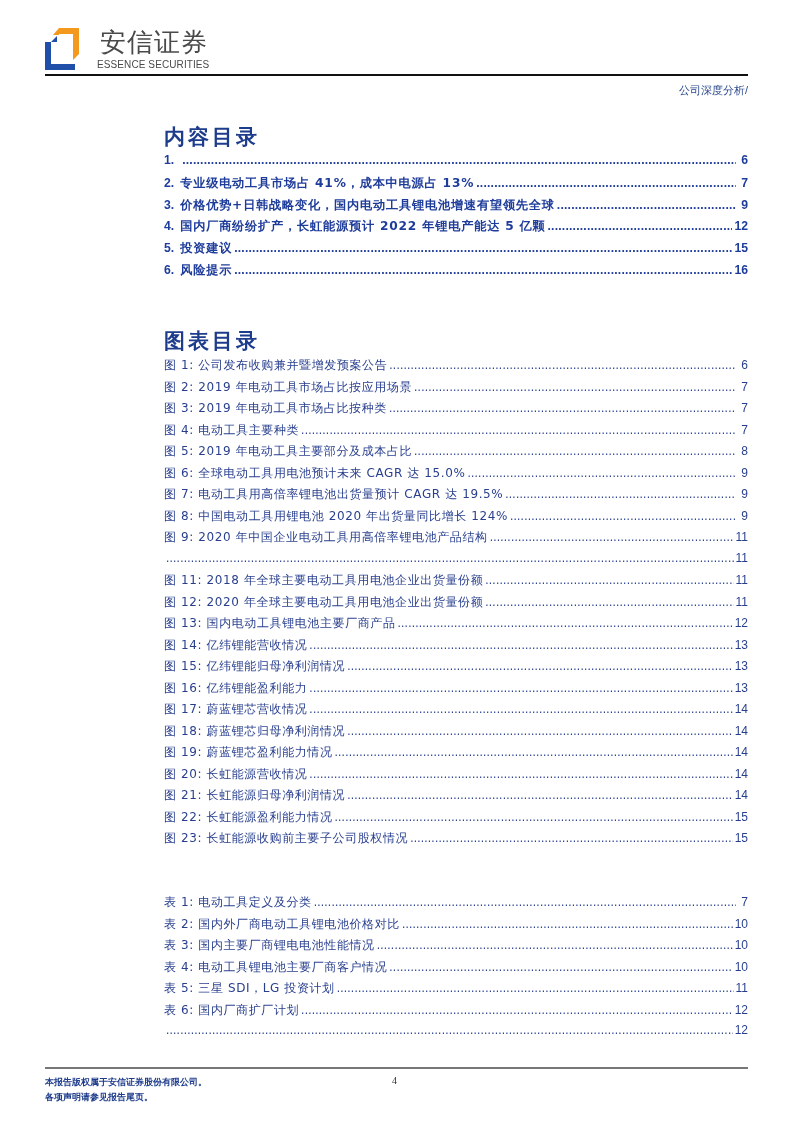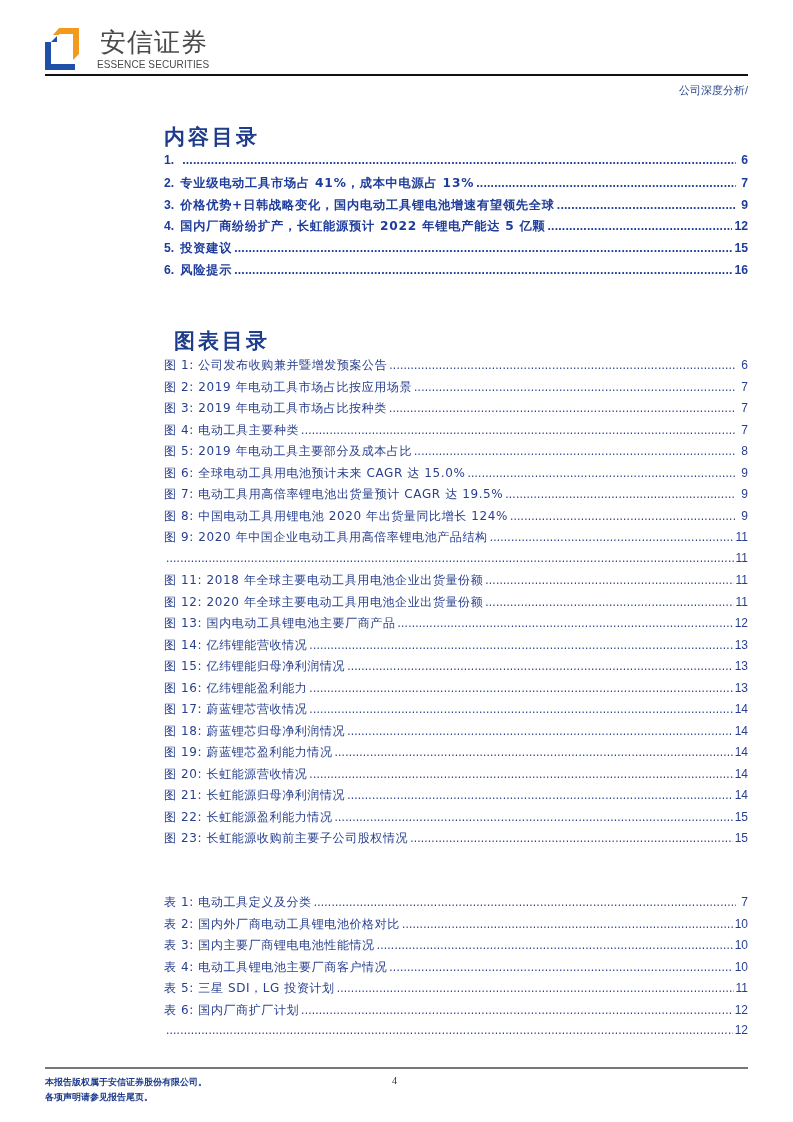--- a/index.html
+++ b/index.html
@@ -76,21 +76,21 @@
       <span class="page">15</span>
     </div>
   <div class="toc-row">
       <span class="num">6.</span>
       <span class="label">风险提示</span>
       <span class="leader"></span>
       <span class="page">16</span>
     </div>
 </div>
 
-<div class="section-title" style="top:327px;margin-left:10px;">图表目录</div>
+<div class="section-title" style="top:327px;">图表目录</div>
 <div class="toc toc-fig" style="top:357px;">
   <div class="toc-row">
       <span class="label">图 1:  公司发布收购兼并暨增发预案公告</span>
       <span class="leader"></span>
       <span class="page">6</span>
     </div>
   <div class="toc-row">
       <span class="label">图 2:  2019 年电动工具市场占比按应用场景</span>
       <span class="leader"></span>
       <span class="page">7</span>

